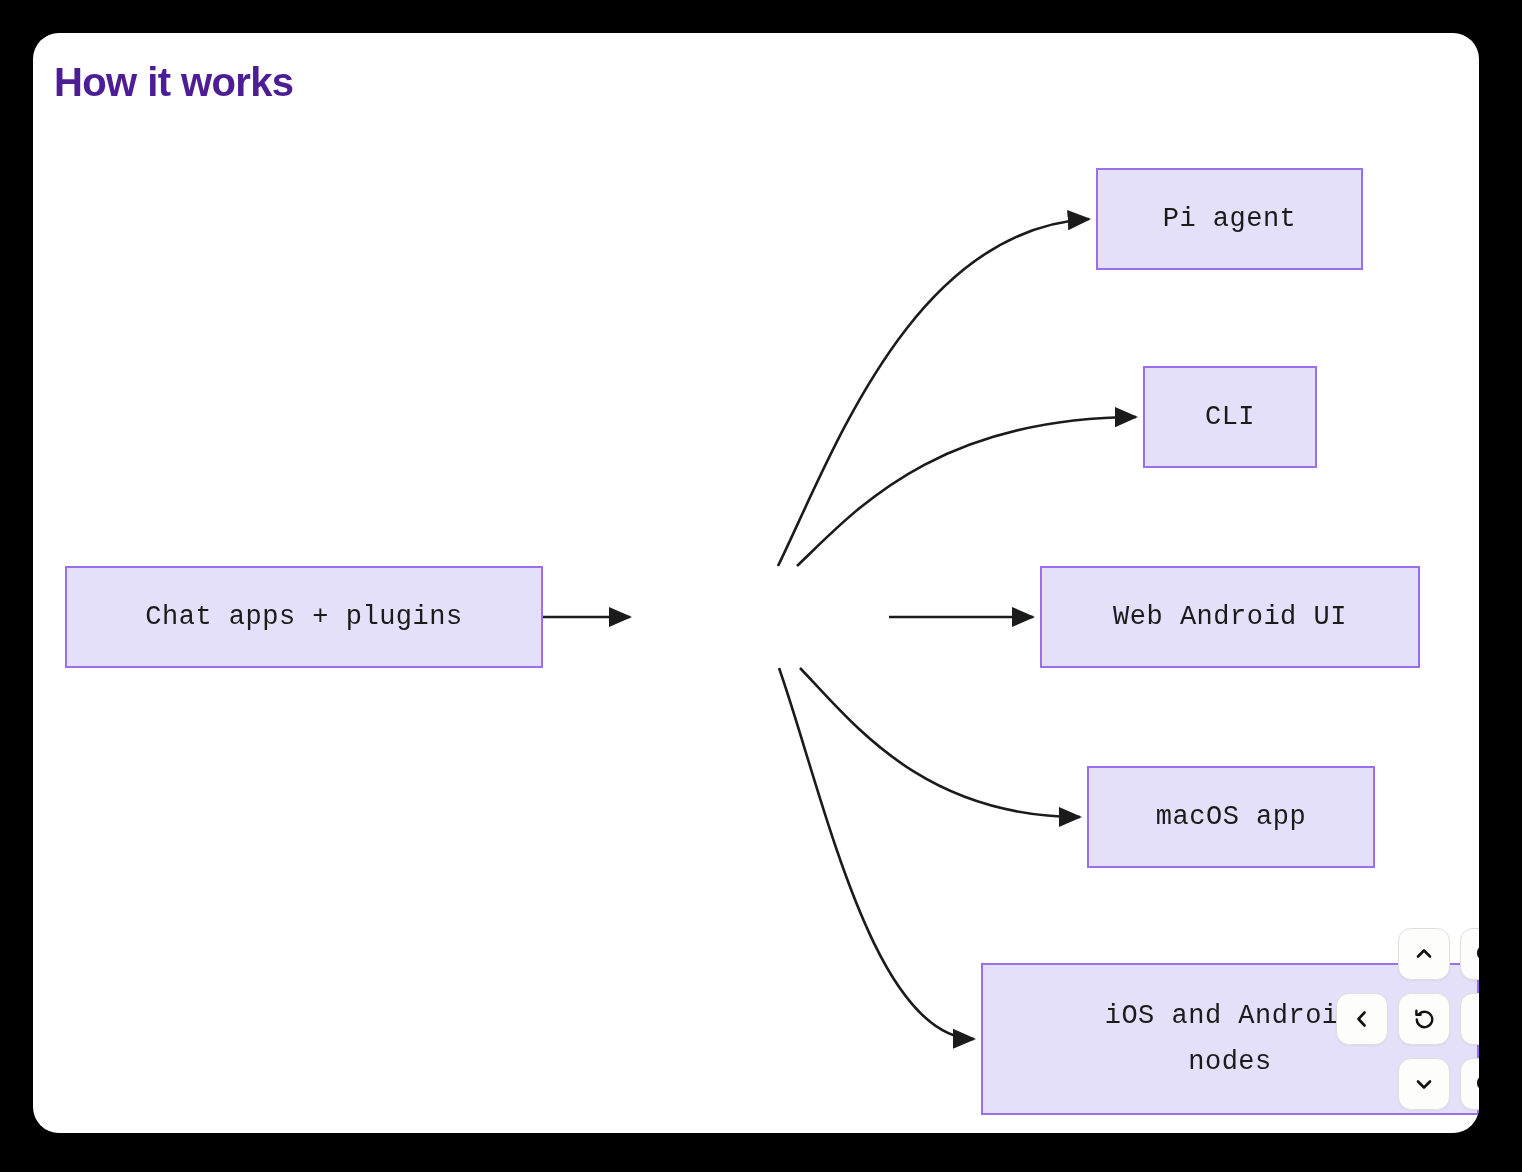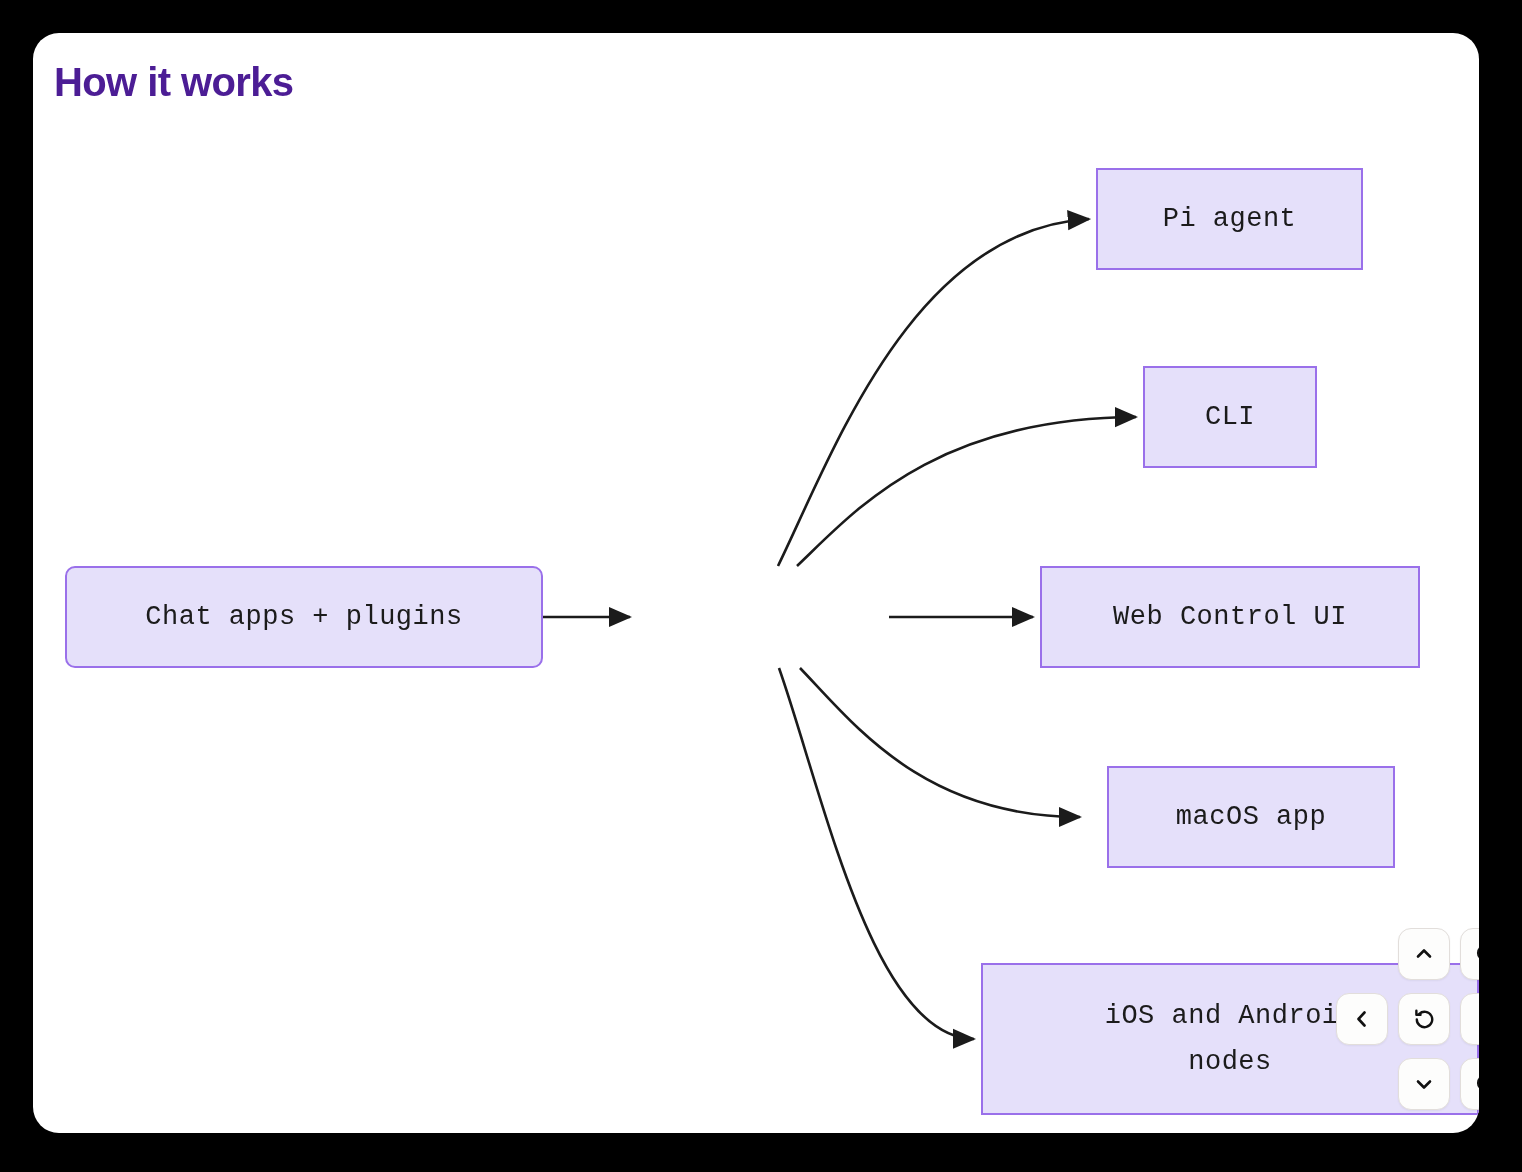--- a/index.html
+++ b/index.html
@@ -138,38 +138,38 @@
 
         <path d="M 764 533 C 820 480 900 385 1103 384" fill="none" stroke="#1b1b1b" stroke-width="2.6" marker-end="url(#arrowhead)"></path>
 
         <path d="M 856 584 L 1000 584" fill="none" stroke="#1b1b1b" stroke-width="2.6" marker-end="url(#arrowhead)"></path>
 
         <path d="M 767 635 C 820 690 890 784 1047 784" fill="none" stroke="#1b1b1b" stroke-width="2.6" marker-end="url(#arrowhead)"></path>
 
         <path d="M 746 635 C 790 760 840 1005 941 1006" fill="none" stroke="#1b1b1b" stroke-width="2.6" marker-end="url(#arrowhead)"></path>
       </svg>
 
-      <div class="node" style="left:32px; top:533px; width:478px; height:102px;border-radius:10px;">
+      <div class="node" style="left:32px; top:533px; width:478px; height:102px;">
         <span>Chat apps + plugins</span>
       </div>
 
 
       <div class="node" style="left:1063px; top:135px; width:267px; height:102px;">
         <span>Pi agent</span>
       </div>
 
       <div class="node" style="left:1110px; top:333px; width:174px; height:102px;">
         <span>CLI</span>
       </div>
 
       <div class="node" style="left:1007px; top:533px; width:380px; height:102px;">
-        <span>Web Control UI</span>
-      </div>
-
-      <div class="node" style="left:1054px; top:733px; width:288px; height:102px;margin-left:20px;">
+        <span>Web Android UI</span>
+      </div>
+
+      <div class="node" style="left:1054px; top:733px; width:288px; height:102px;">
         <span>macOS app</span>
       </div>
 
       <div class="node" style="left:948px; top:930px; width:498px; height:152px;">
         <span>iOS and Android
 nodes</span>
       </div>
 
       <div id="controls">
 

